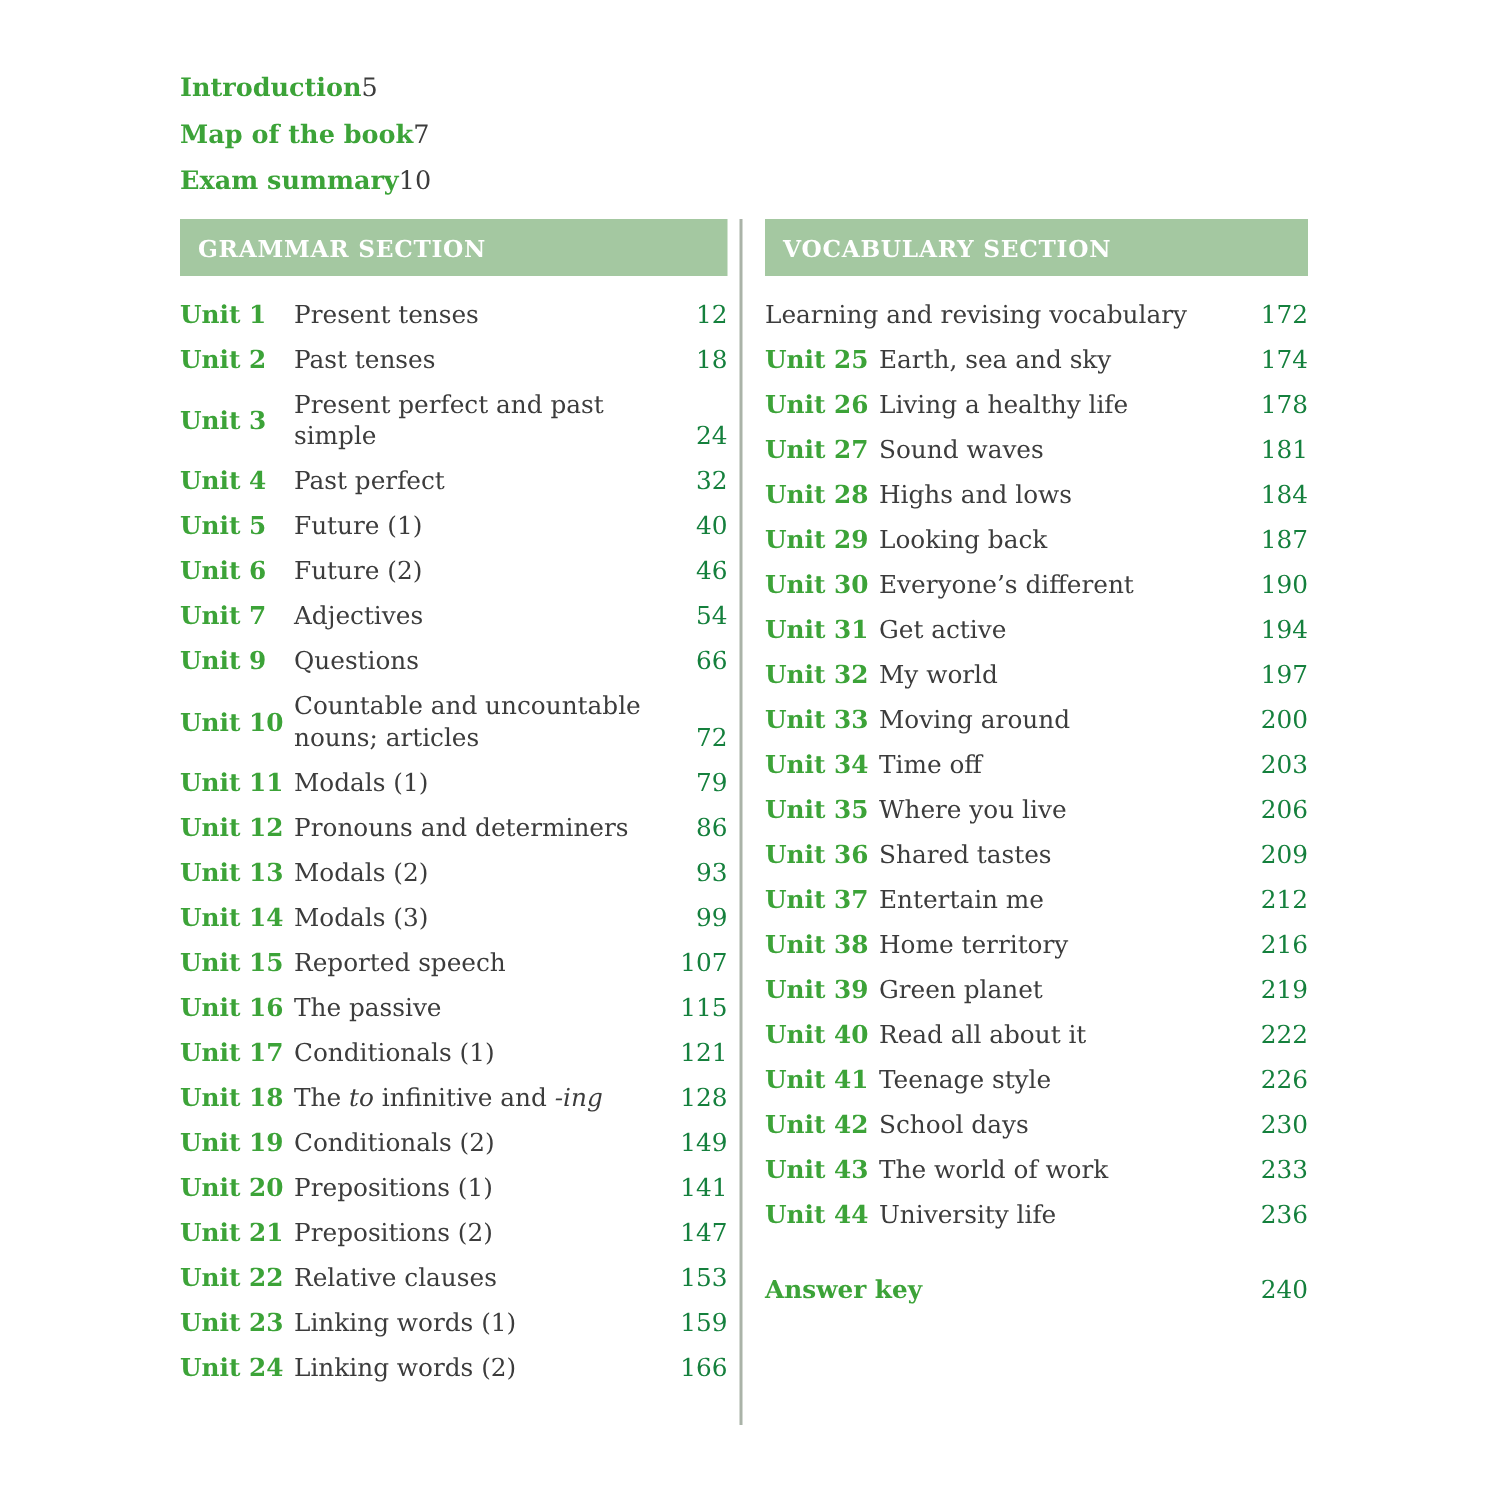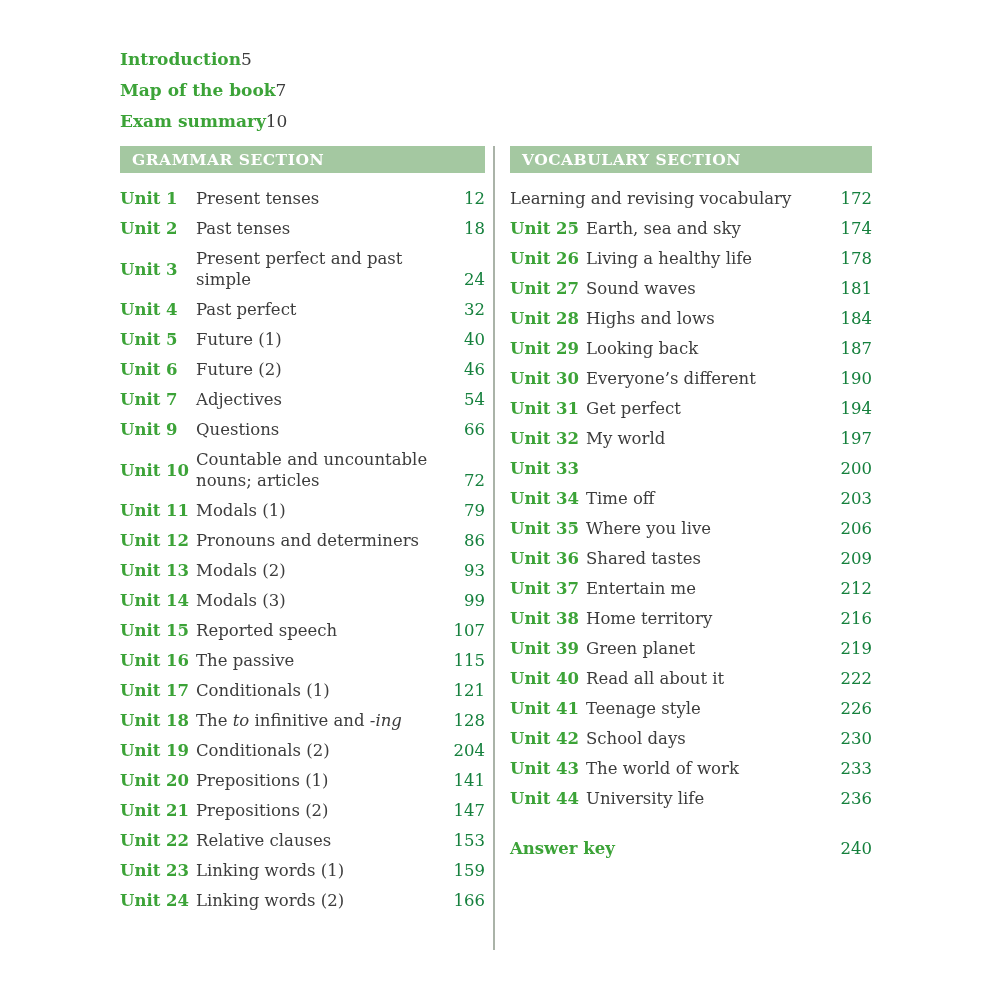--- a/index.html
+++ b/index.html
@@ -22,21 +22,21 @@
   }
   .fm-label { color: #3ca338; font-weight: bold; }
   .fm-page { color: #3c3c3c; font-weight: normal; }
 
   
   .col { position: absolute; top: 146px; }
   .col-left  { left: 120px; width: 365px; }
   .col-right { left: 510px; width: 362px; }
 
   .sec-header {
-    height: 27px; background: #a4c8a1;
+    height: 38px; background: #a4c8a1;
     color: #ffffff; font-weight: bold;
     font-size: 15.5px; letter-spacing: 0.5px;
     display: flex; align-items: center;
     padding-left: 12px; box-sizing: border-box;
     margin-bottom: 15px;
   }
 
   .divider {
     position: absolute; left: 493px; top: 146px;
     width: 2px; height: 804px; background: #aab3a8;
@@ -166,21 +166,21 @@
     <span class="page">121</span>
   </div>
       <div class="row">
     <span class="unit">Unit 18</span>
     <span class="title"><span>The </span><i>to</i><span> infinitive and </span><i>-ing</i></span>
     <span class="page">128</span>
   </div>
       <div class="row">
     <span class="unit">Unit 19</span>
     <span class="title">Conditionals (2)</span>
-    <span class="page">204</span>
+    <span class="page">149</span>
   </div>
       <div class="row">
     <span class="unit">Unit 20</span>
     <span class="title">Prepositions (1)</span>
     <span class="page">141</span>
   </div>
       <div class="row">
     <span class="unit">Unit 21</span>
     <span class="title">Prepositions (2)</span>
     <span class="page">147</span>
@@ -235,30 +235,31 @@
     <span class="title">Looking back</span>
     <span class="page">187</span>
   </div>
       <div class="row">
     <span class="unit">Unit 30</span>
     <span class="title">Everyone’s different</span>
     <span class="page">190</span>
   </div>
       <div class="row">
     <span class="unit">Unit 31</span>
-    <span class="title">Get perfect</span>
+    <span class="title">Get active</span>
     <span class="page">194</span>
   </div>
       <div class="row">
     <span class="unit">Unit 32</span>
     <span class="title">My world</span>
     <span class="page">197</span>
   </div>
       <div class="row">
     <span class="unit">Unit 33</span>
+    <span class="title">Moving around</span>
     <span class="page">200</span>
   </div>
       <div class="row">
     <span class="unit">Unit 34</span>
     <span class="title">Time off</span>
     <span class="page">203</span>
   </div>
       <div class="row">
     <span class="unit">Unit 35</span>
     <span class="title">Where you live</span>

